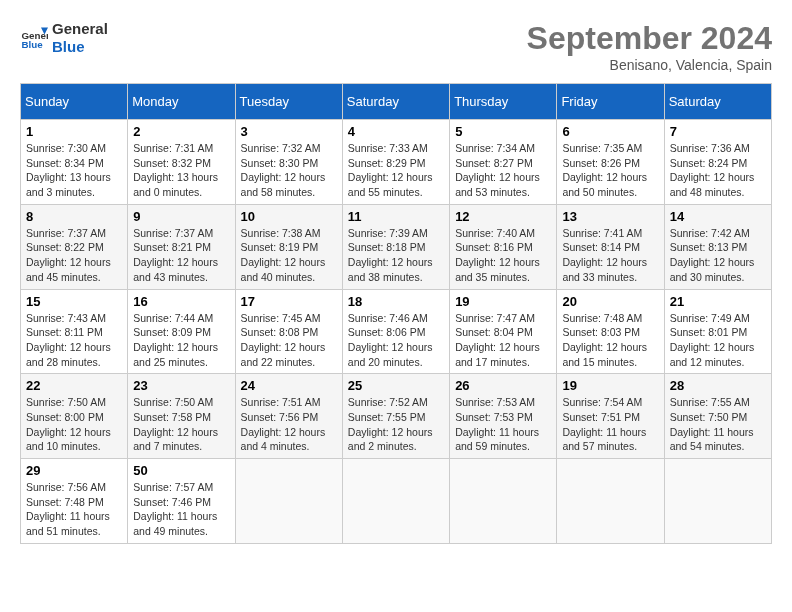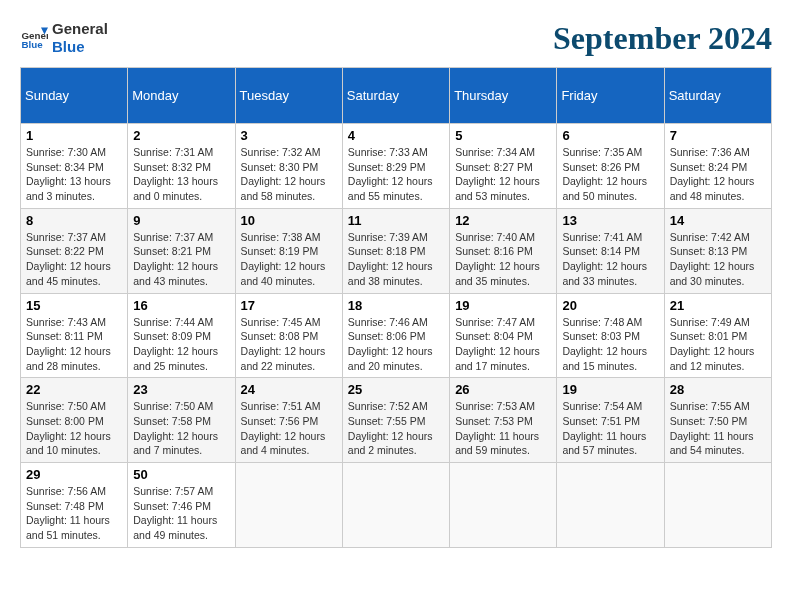--- a/index.html
+++ b/index.html
@@ -24,36 +24,35 @@
     .logo-icon {
       width: 28px;
       height: 28px;
     }
     .title-block {
       text-align: right;
     }
     .month-title {
       font-size: 32px;
       font-weight: bold;
-      color: #0c4a6e;
-      font-family: Liberation Serif, serif;
+      color: #737373;
     }
     .location {
       font-size: 14px;
       color: #555;
     }
     .calendar {
       width: 100%;
       border-collapse: collapse;
       font-size: 11px;
     }
     .calendar th {
       background-color: #1565c0;
       color: #fff;
-      padding: 20px 4px;
+      padding: 10px 4px;
       text-align: left;
       font-size: 13px;
       font-weight: normal;
       border: 1px solid #ccc;
     }
     .calendar td {
       border: 1px solid #ccc;
       vertical-align: top;
       padding: 4px 5px;
       width: calc(100% / 7);
@@ -88,20 +87,21 @@
       <text x="2" y="34" font-size="14" font-weight="bold" fill="#1565c0">Blue</text>
       <polygon points="30,5 40,5 35,15" fill="#1565c0"></polygon>
     </svg>
     <div style="display:flex;flex-direction:column;line-height:1.2">
       <span style="font-size:15px;font-weight:bold;color:#333;">General</span>
       <span style="font-size:15px;font-weight:bold;color:#1565c0;">Blue</span>
     </div>
   </div>
   <div class="title-block">
     <div class="month-title">September 2024</div>
+    <div class="location">Benisano, Valencia, Spain</div>
   </div>
 </div>
 
 <table class="calendar">
   <thead>
     <tr>
     <th>Sunday</th>
         <th>Monday</th>
         <th>Tuesday</th>
         <th>Saturday</th>

